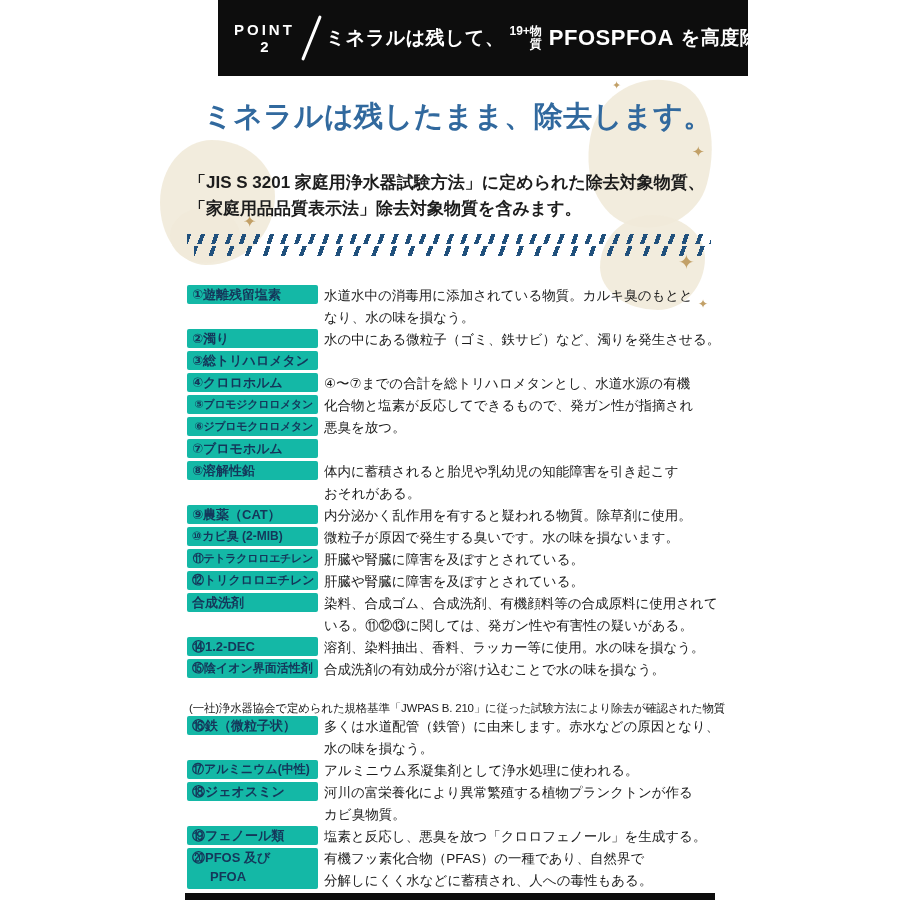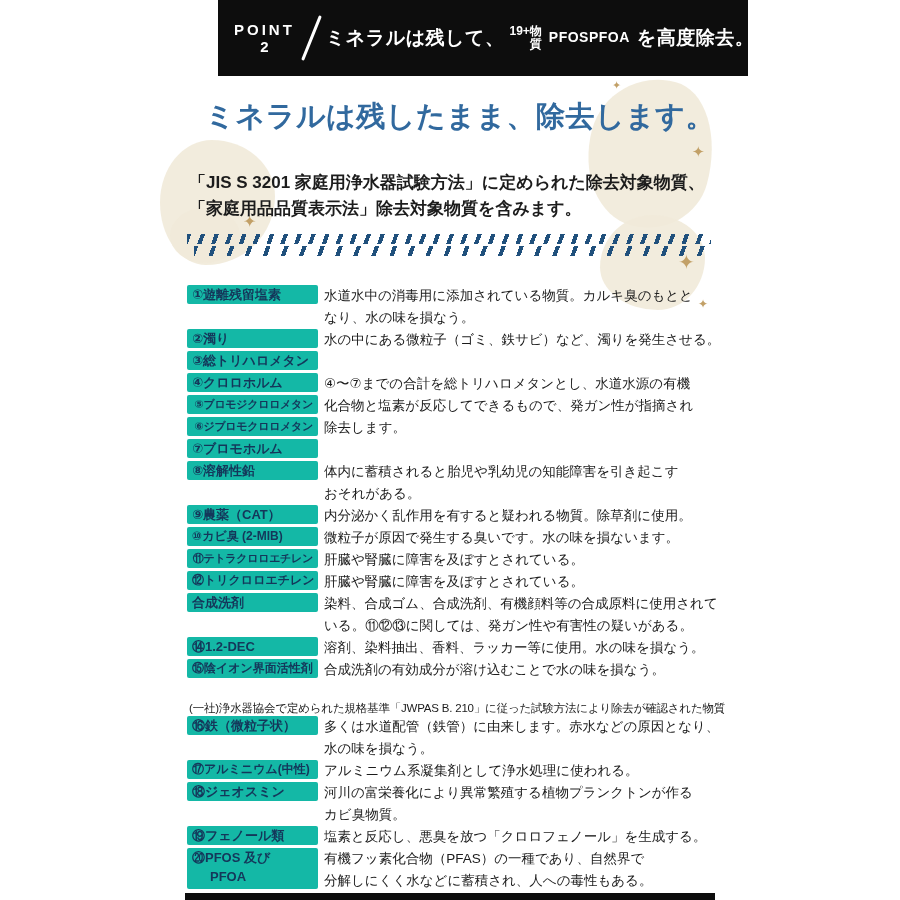--- a/index.html
+++ b/index.html
@@ -23,24 +23,24 @@
   
   .banner { position:absolute; top:0; left:0; width:530px; height:76px; background:#0d0d0d;
             display:flex; align-items:center; color:#ffffff; z-index:3; padding:0 8px 0 16px;margin-left:33px; }
   .point { display:flex; flex-direction:column; align-items:center; font-weight:bold; line-height:1.15; }
   .point .pt { font-size:15px; letter-spacing:3px; }
   .point .pn { font-size:15px; }
   .slash { width:3px; height:48px; background:#ffffff; transform:rotate(22deg); margin:0 13px 0 15px; border-radius:2px; flex:0 0 3px; }
   .btext { font-size:19px; font-weight:bold; letter-spacing:.5px; white-space:nowrap; }
   .stack { display:flex; flex-direction:row; font-weight:bold; line-height:1.1; align-items:flex-start; }
   .stack.small { font-size:12px; margin:0 7px 0 5px; }
-  .stack.big   { font-size:14px; margin-right:7px; letter-spacing:.5px; }
-
-  
-  .heading { position:absolute; top:97px; left:0; width:530px; text-align:right;
+  .stack.big   { font-size:22px; margin-right:7px; letter-spacing:.5px; }
+
+  
+  .heading { position:absolute; top:97px; left:8px; width:530px; text-align:center;
              font-size:29px; font-weight:bold; color:#31699e; letter-spacing:.5px; z-index:2; white-space:nowrap; }
   .intro { position:absolute; top:170px; left:4px; z-index:2; color:#1c1c1c; }
   .intro span { display:block; font-size:17px; font-weight:bold; line-height:26px; white-space:nowrap; }
 
   
   .hatch { position:absolute; top:234px; left:2px; width:524px; height:22px; z-index:2;
            background-image:
              repeating-linear-gradient(110deg, #20507c 0 4px, transparent 4px 13px),
              repeating-linear-gradient(110deg, #20507c 0 4px, transparent 4px 17px);
            background-size:100% 10px, 100% 10px;
@@ -133,21 +133,21 @@
         <div class="labels">
           <span class="badge">③総トリハロメタン</span>
           <span class="badge">④クロロホルム</span>
           <span class="badge xs">⑤ブロモジクロロメタン</span>
           <span class="badge xs">⑥ジブロモクロロメタン</span>
           <span class="badge">⑦ブロモホルム</span>
         </div>
         <div class="desc">
           <span class="dline">④〜⑦までの合計を総トリハロメタンとし、水道水源の有機</span>
           <span class="dline">化合物と塩素が反応してできるもので、発ガン性が指摘され</span>
-          <span class="dline">除去します。</span>
+          <span class="dline">悪臭を放つ。</span>
         </div>
       </div>
 
       <div class="row">
         <div class="labels">
             <span class="badge">⑧溶解性鉛</span>
           </div>
         <div class="desc">
           <span class="dline">体内に蓄積されると胎児や乳幼児の知能障害を引き起こす</span>
           <span class="dline">おそれがある。</span>

